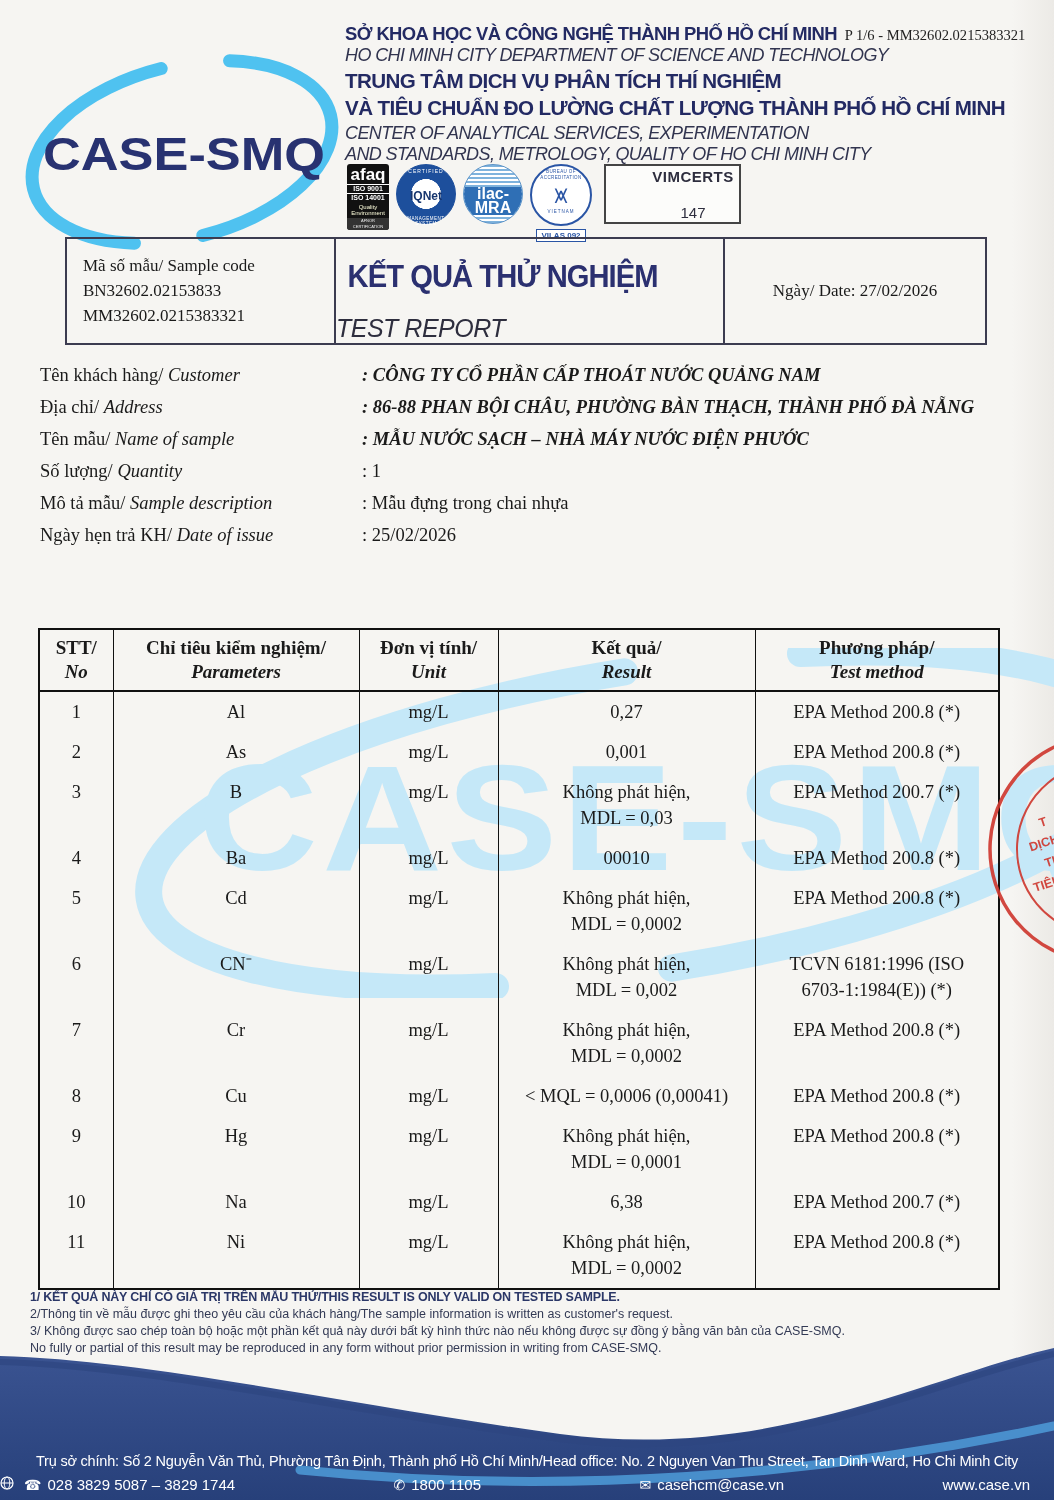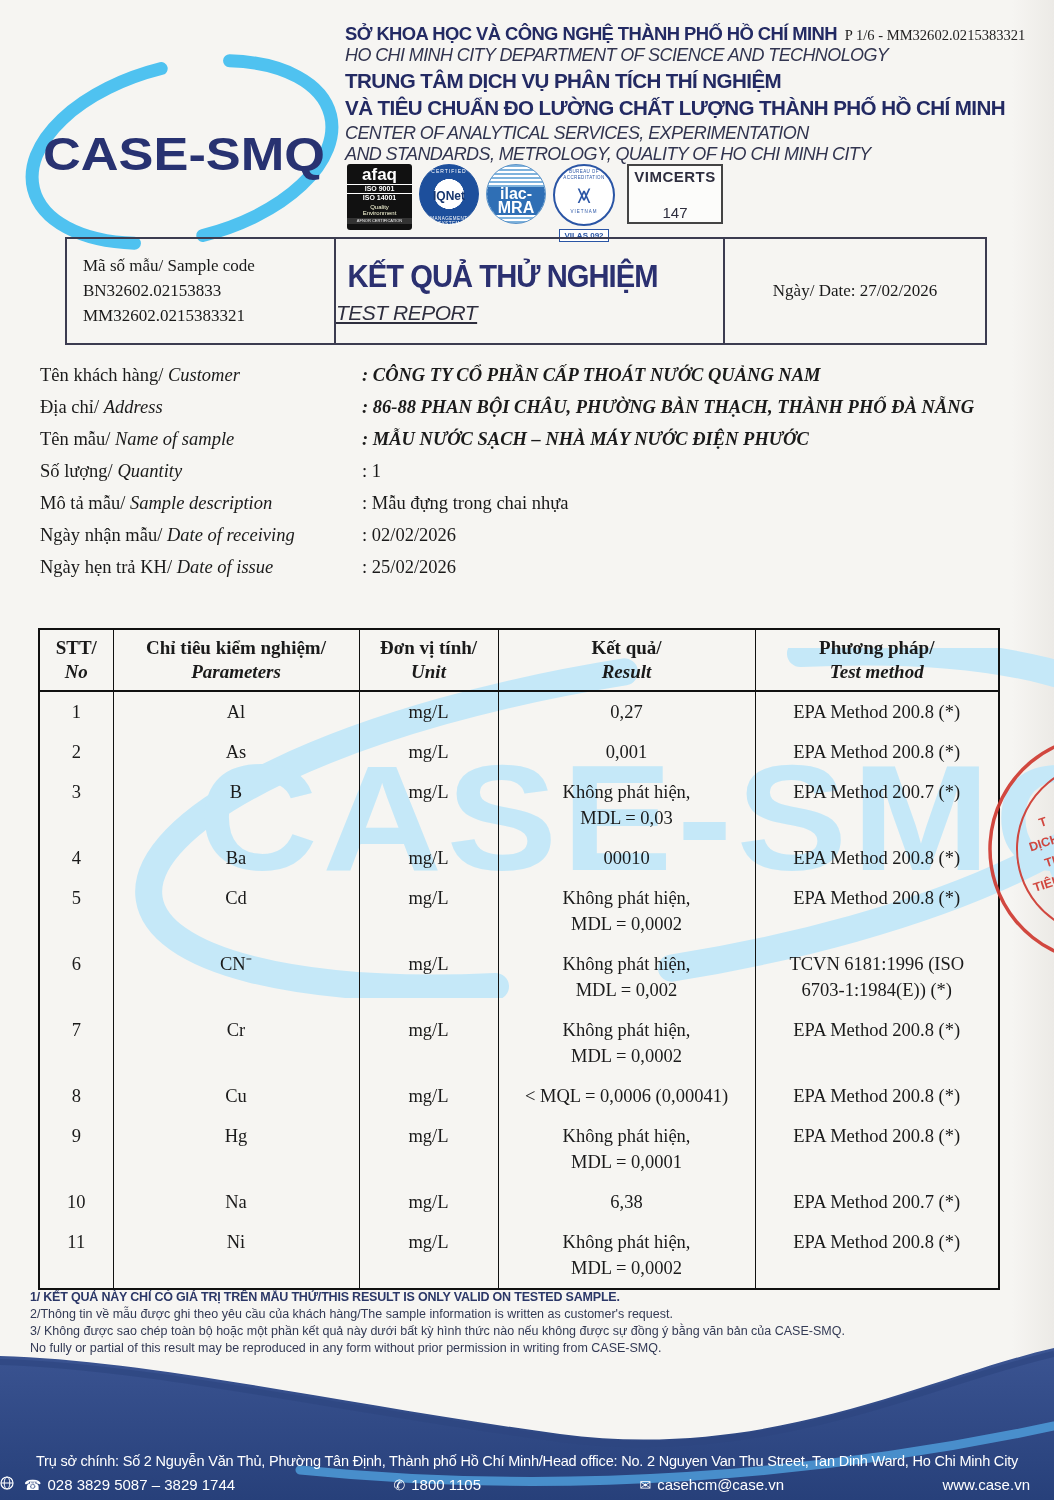--- a/index.html
+++ b/index.html
@@ -9,21 +9,21 @@
   
   .logo-wrap{position:absolute;left:12px;top:48px;width:340px;height:208px;}
   .org{position:absolute;left:345px;top:24px;width:700px;line-height:1.0;}
   .org-line{font-family:"Liberation Sans",sans-serif;transform-origin:left center;}
   .org-vi1{font-size:19px;font-weight:700;color:#232a63;letter-spacing:-0.6px;transform:scaleX(.97);white-space:nowrap;}
   .org-en{font-size:18px;font-style:italic;color:#31344f;letter-spacing:-0.6px;margin-top:3px;white-space:nowrap;}
   .org-vi2{font-size:21px;font-weight:700;color:#232a63;letter-spacing:-0.6px;margin-top:6px;white-space:nowrap;transform:scaleX(.98);}
   .page-label{font-family:"Liberation Serif",serif;font-size:15px;font-weight:400;font-style:normal;
               color:#222;letter-spacing:0;margin-left:8px;}
   .badges{position:absolute;left:347px;top:164px;height:70px;display:flex;align-items:flex-start;}
-  .badge-afaq{width:65px;height:66px;background:#111;color:#fff;text-align:center;
+  .badge-afaq{width:42px;height:66px;background:#111;color:#fff;text-align:center;
               font-family:"Liberation Sans",sans-serif;border-radius:3px;overflow:hidden;}
   .afaq-name{font-size:17px;font-weight:700;line-height:18px;margin-top:2px;}
   .afaq-iso{font-size:7px;font-weight:700;line-height:8px;border-top:1px solid #fff;}
   .afaq-q{font-size:6px;line-height:6px;margin-top:2px;white-space:pre-line;color:#ffd;}
   .afaq-strip{font-size:4px;line-height:6px;background:#333;margin-top:2px;color:#eee;}
   .badge-circle{width:58px;height:58px;border-radius:50%;margin-left:7px;position:relative;
                 font-family:"Liberation Sans",sans-serif;text-align:center;flex:none;}
   .badge-iqnet{background:radial-gradient(circle at 50% 50%, #ffffff 0 36%, #1d4f9c 37%);border:1px solid #1d4f9c;}
   .iq-ring{font-size:5px;color:#fff;line-height:7px;padding-top:3px;letter-spacing:1px;}
   .iq-center{font-size:12px;font-weight:700;color:#17366e;margin-top:14px;}
@@ -33,34 +33,34 @@
   .badge-boa{background:#fff;border:2px solid #2a55a5;color:#2a55a5;}
   .boa-ring{font-size:4.5px;line-height:6px;padding-top:3px;letter-spacing:.4px;}
   .boa-mark{font-size:24px;line-height:24px;font-weight:400;margin-top:2px;}
   .boa-ring-b{font-size:4.5px;margin-top:2px;letter-spacing:1px;}
   .boa-col{display:flex;flex-direction:column;align-items:center;margin-left:7px;}
   .vilas-tag{margin-top:3px;border:1px solid #2a55a5;color:#2a55a5;background:#fff;
              font-family:"Liberation Sans",sans-serif;font-size:8px;font-weight:700;
              line-height:11px;padding:0 4px;}
   .badge-vimcerts{width:92px;height:56px;border:2px solid #444;background:#fcfcfa;margin-left:12px;
                   display:flex;flex-direction:column;justify-content:center;text-align:center;
-                  font-family:"Liberation Sans",sans-serif;color:#2e2e3e;}
+                  font-family:"Liberation Sans",sans-serif;color:#2e2e3e;padding-left:41px;}
   .vim-1{font-size:15px;font-weight:700;letter-spacing:.5px;}
   .vim-2{font-size:15px;margin-top:19px;}
   
   .title-block{position:absolute;left:65px;top:237px;width:918px;height:104px;border:2px solid #3c3c50;
                display:grid;grid-template-columns:267px 389px 262px;background:transparent;}
   .tb-cell{border-left:2px solid #3c3c50;position:relative;}
   .tb-cell:first-child{border-left:none;}
   .tb-code{padding:14px 0 0 16px;font-size:17px;line-height:25px;}
   .tb-title{text-align:left;padding-top:20px;}
   .tb-title-vi{font-family:"Liberation Sans",sans-serif;font-size:31px;font-weight:700;color:#2b3070;
                letter-spacing:-1px;transform:scaleX(.94);}
-  .tb-title-en{font-family:"Liberation Sans",sans-serif;font-size:21px;font-style:italic;font-weight:500;
-               color:#2e2e3e;margin-top:6px;letter-spacing:-.5px;text-decoration:underline;}
+  .tb-title-en{font-family:"Liberation Sans",sans-serif;font-size:25px;font-style:italic;font-weight:500;
+               color:#2e2e3e;margin-top:19px;letter-spacing:-.5px;}
   .tb-date{display:flex;align-items:center;justify-content:center;font-size:17px;}
   
   .info{position:absolute;left:40px;top:362px;width:975px;font-size:18.5px;}
   .info-row{display:flex;margin-bottom:6px;line-height:26px;}
   .info-label{width:322px;flex:none;}
   .info-label .en{font-style:italic;}
   .info-value{width:645px;}
   .info-value.bold{font-weight:700;font-style:italic;}
   
   .table-wrap{position:absolute;left:38px;top:628px;width:960px;}
@@ -173,24 +173,20 @@
         <div class="info-label"><span class="vi">Tên mẫu/ </span><span class="en">Name of sample</span></div>
         <div class="info-value bold">: MẪU NƯỚC SẠCH – NHÀ MÁY NƯỚC ĐIỆN PHƯỚC</div>
       </div>
       <div class="info-row">
         <div class="info-label"><span class="vi">Số lượng/ </span><span class="en">Quantity</span></div>
         <div class="info-value">: 1</div>
       </div>
       <div class="info-row">
         <div class="info-label"><span class="vi">Mô tả mẫu/ </span><span class="en">Sample description</span></div>
         <div class="info-value">: Mẫu đựng trong chai nhựa</div>
-      </div>
-      <div class="info-row">
-        <div class="info-label"><span class="vi">Ngày nhận mẫu/ </span><span class="en">Date of receiving</span></div>
-        <div class="info-value">: 02/02/2026</div>
       </div>
       <div class="info-row">
         <div class="info-label"><span class="vi">Ngày hẹn trả KH/ </span><span class="en">Date of issue</span></div>
         <div class="info-value">: 25/02/2026</div>
       </div>
     </div>
 
   <div class="table-wrap">
     <svg class="watermark" width="1120" height="350" viewBox="0 0 1120 350">
       <ellipse cx="560" cy="172" rx="505" ry="150" transform="rotate(-9 560 172)" fill="none" stroke-width="27" pathLength="100" stroke-dasharray="42 8 42 8" stroke-dashoffset="17" stroke-linecap="round" stroke="#c5e8f8"></ellipse>

